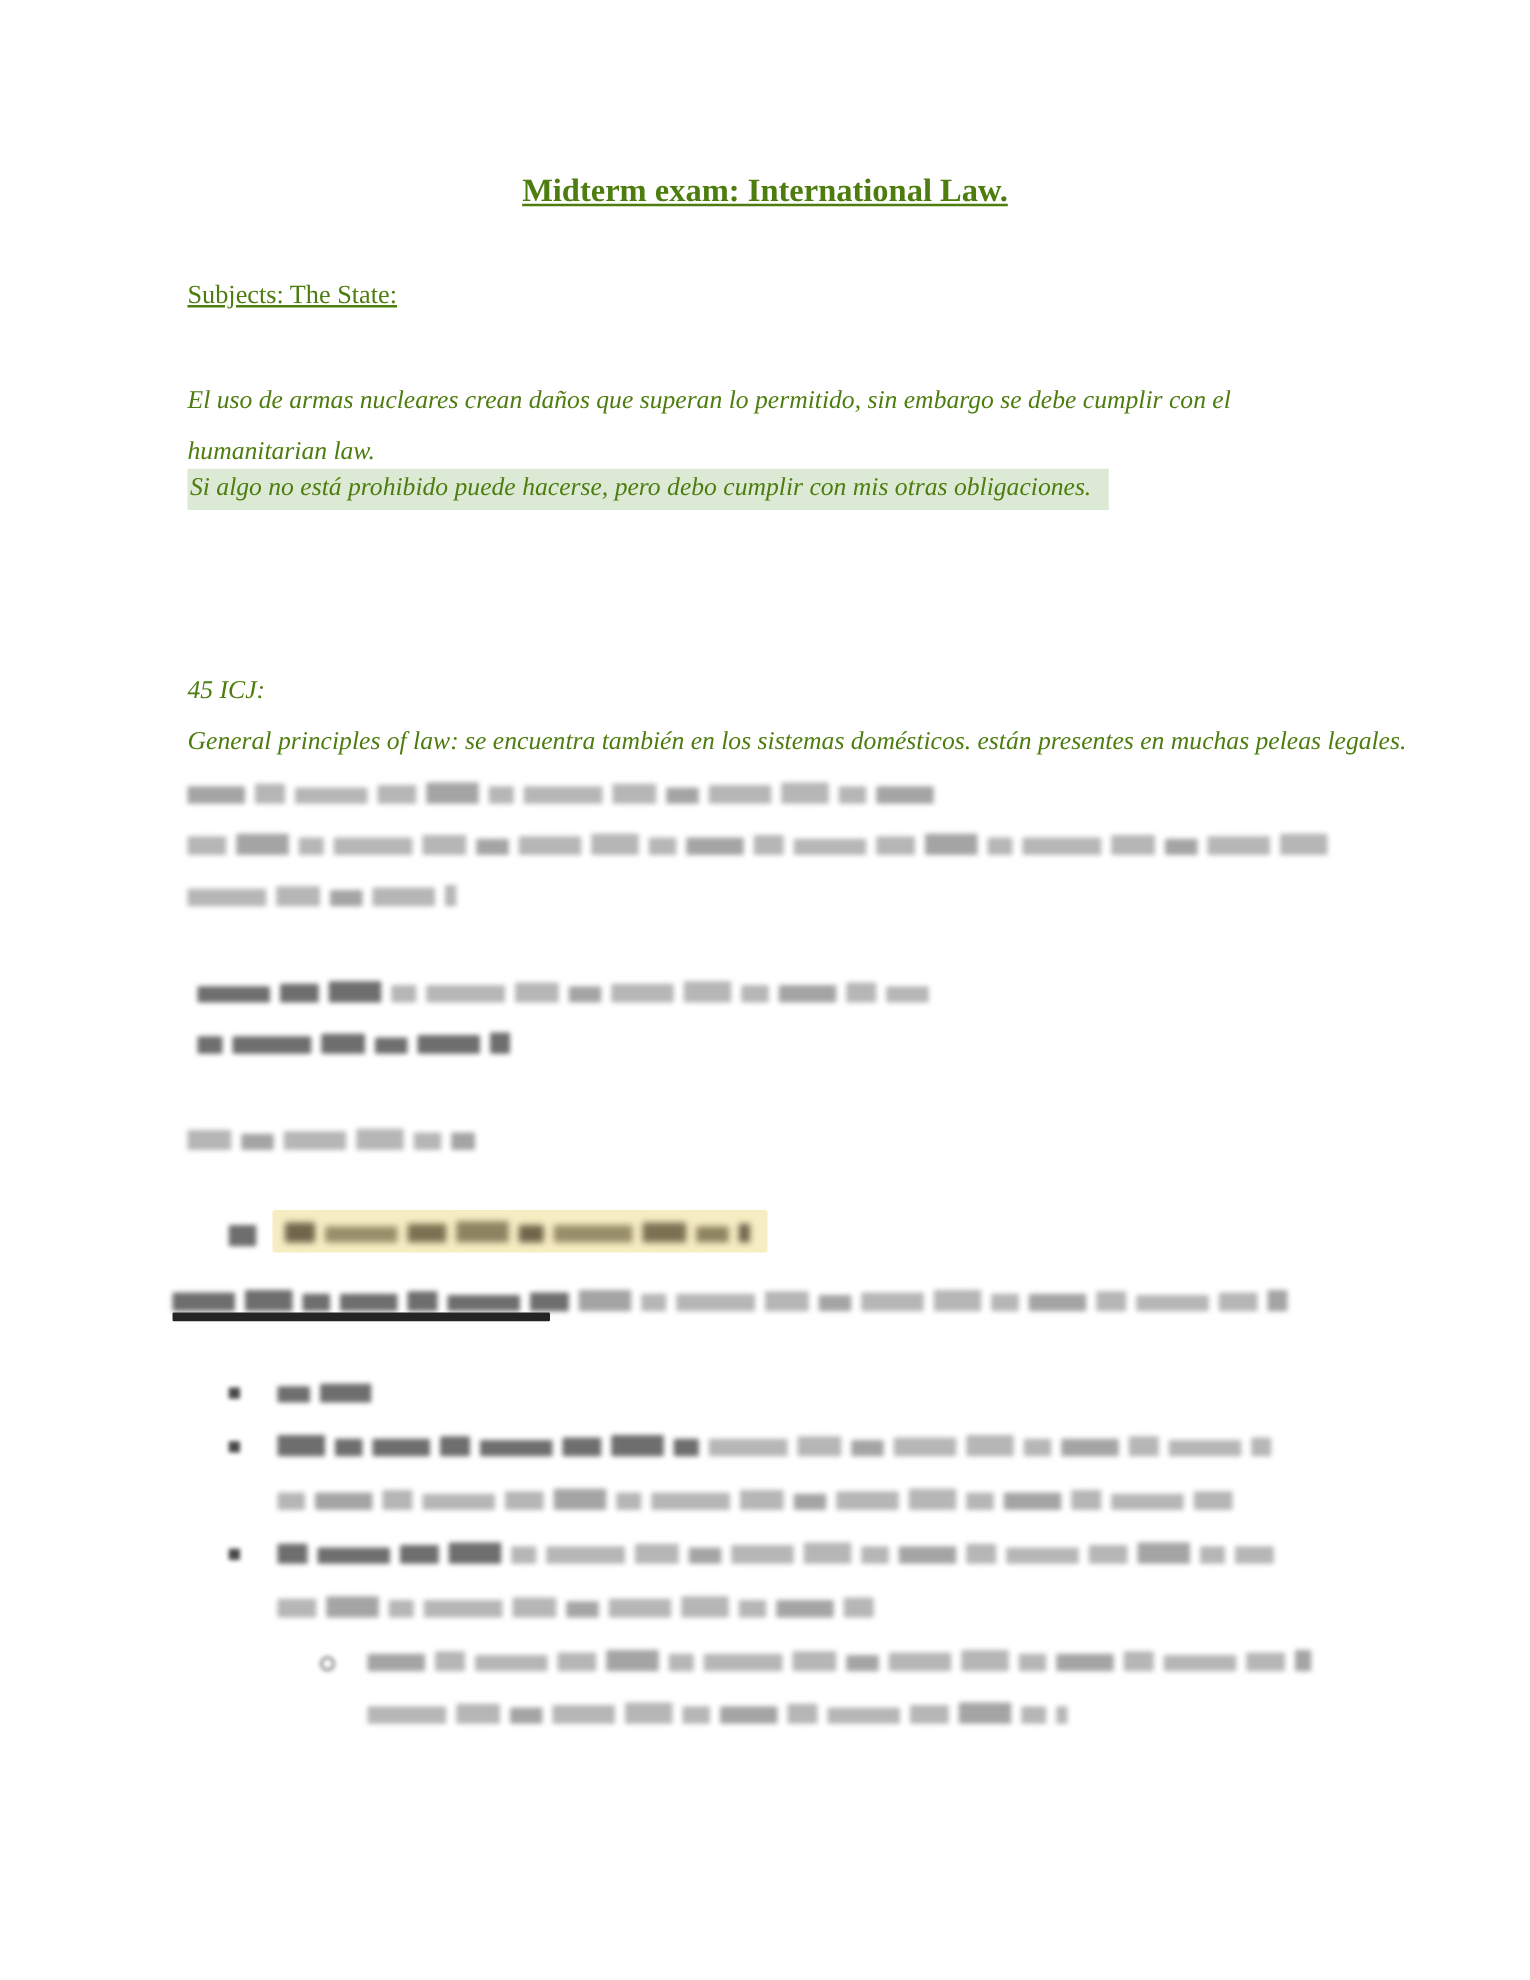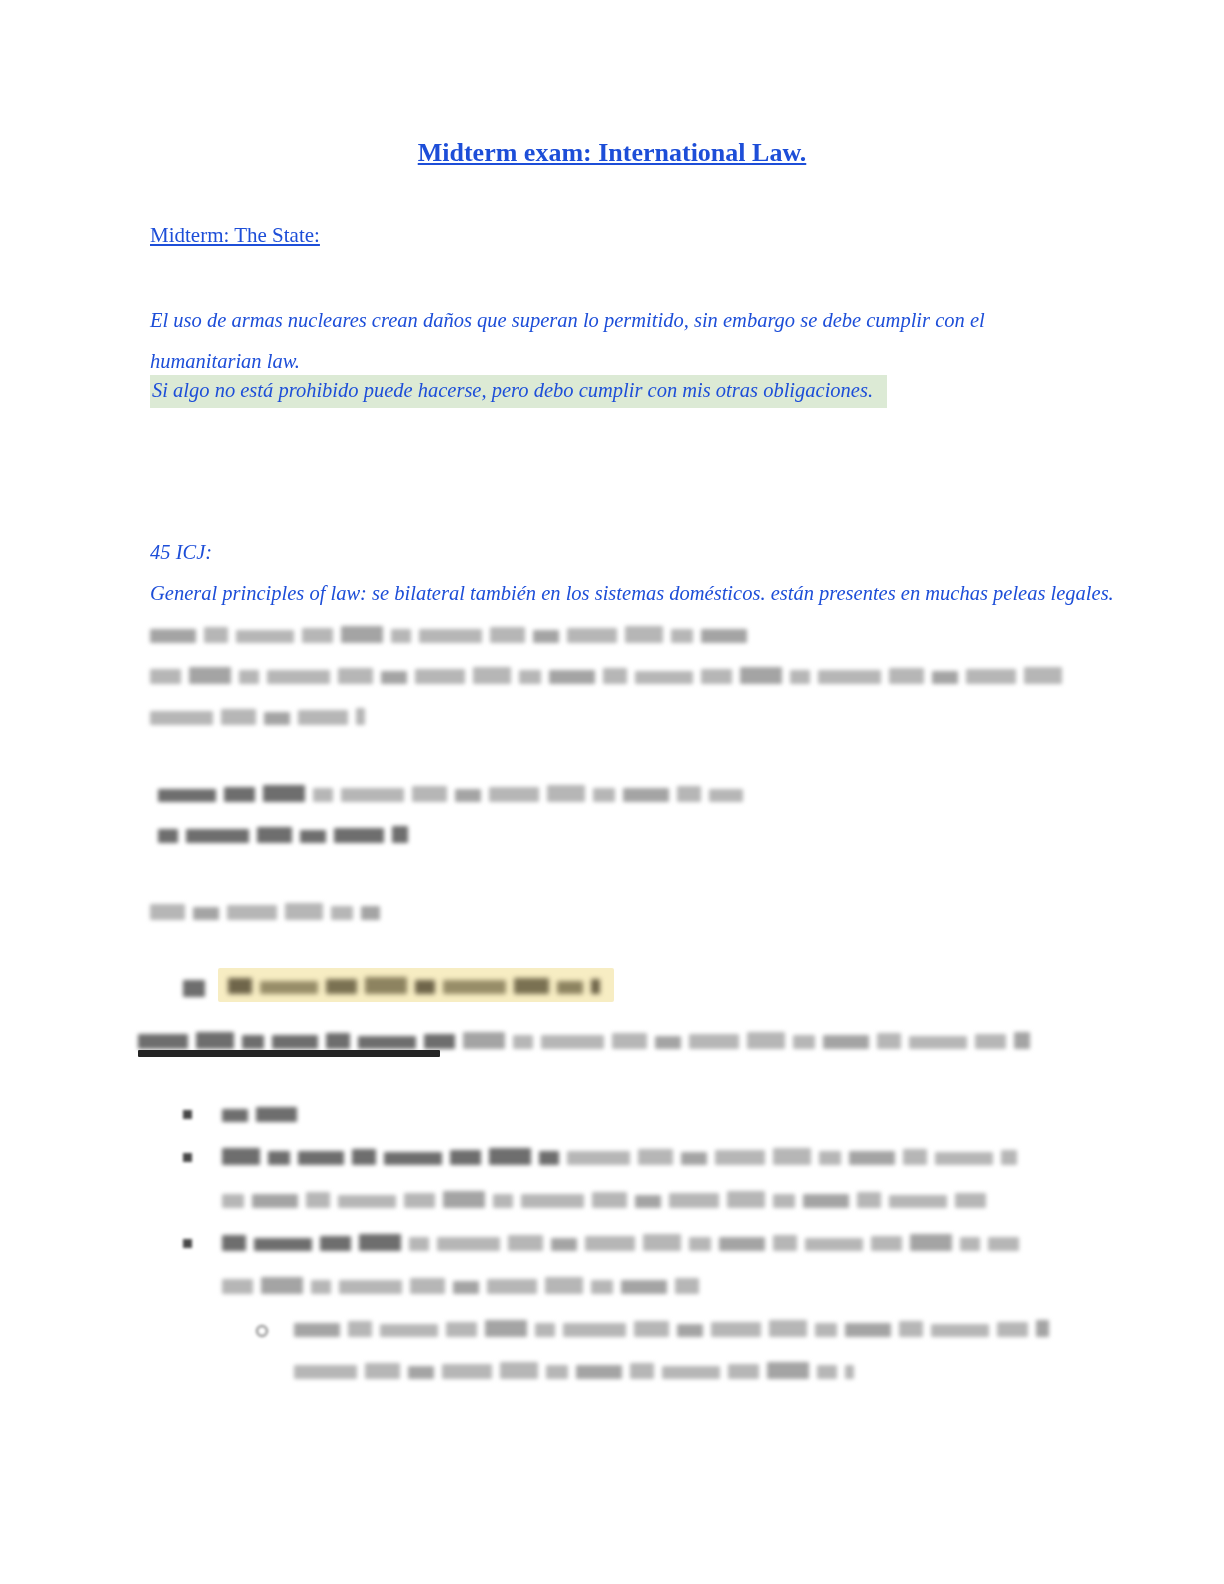--- a/index.html
+++ b/index.html
@@ -1,18 +1,18 @@
 <!DOCTYPE html>
 <html style="--green: #dcead5; --yellow: #f7edc3;"><head>
 <meta charset="utf-8">
 <style>
   html,body{margin:0;padding:0;background:#ffffff;}
   .page{
     position:relative;width:1224px;height:1584px;background:#ffffff;
-    font-family:"Liberation Serif","DejaVu Serif",serif;color:#1d4ed8;overflow:hidden;
+    font-family:"Liberation Serif","DejaVu Serif",serif;color:#4d7c0f;overflow:hidden;
   }
   .abs{position:absolute;left:150px;white-space:nowrap;font-size:20.5px;line-height:26px;}
   .title{
     position:absolute;top:138px;left:0;width:1224px;text-align:center;
     font-size:26px;font-weight:bold;text-decoration:underline;white-space:nowrap;
   }
   .h2{font-size:21px;text-decoration:underline;}
   .it{font-style:italic;}
   .bold{font-weight:bold;}
   .para{white-space:normal;width:930px;line-height:41px;}
@@ -26,33 +26,33 @@
   .sqm{position:absolute;width:9px;height:9px;background:#474747;filter:blur(1.6px);}
   .circm{position:absolute;width:8px;height:8px;border:2px solid #7d7d7d;border-radius:50%;filter:blur(1.5px);}
 </style>
 </head>
 <body>
 
 <div class="page">
 
   <div class="title">Midterm exam: International Law.</div>
 
-  <div class="abs h2" style="top:222px">Midterm: The State:</div>
+  <div class="abs h2" style="top:222px">Subjects: The State:</div>
 
 
   <div class="abs" style="top:377px">
     <span class="hl-green it">Si algo no está prohibido puede hacerse, pero debo cumplir con mis otras obligaciones.</span>
   </div>
 
   <div class="abs it para" style="top:300px">El uso de armas nucleares crean daños que superan lo permitido, sin embargo se debe cumplir con el humanitarian law.</div>
 
 
   <div class="abs it" style="top:539px">45 ICJ:</div>
 
-  <div class="abs it" style="top:580px">General principles of law: se bilateral también en los sistemas domésticos. están presentes en muchas peleas legales.</div>
+  <div class="abs it" style="top:580px">General principles of law: se encuentra también en los sistemas domésticos. están presentes en muchas peleas legales.</div>
 
   <div id="blur-root">
       <div class="blur-line" style="left: 150px; top: 625px; width: 610px;"><span class="wchunk" style="width: 46px; height: 14px; background: rgb(164, 164, 164);"></span><span class="wchunk" style="width: 24px; height: 16px; background: rgb(182, 182, 182);"></span><span class="wchunk" style="width: 58px; height: 13px; background: rgb(182, 182, 182);"></span><span class="wchunk" style="width: 31px; height: 15px; background: rgb(182, 182, 182);"></span><span class="wchunk" style="width: 42px; height: 17px; background: rgb(164, 164, 164);"></span><span class="wchunk" style="width: 20px; height: 14px; background: rgb(182, 182, 182);"></span><span class="wchunk" style="width: 63px; height: 14px; background: rgb(182, 182, 182);"></span><span class="wchunk" style="width: 35px; height: 16px; background: rgb(182, 182, 182);"></span><span class="wchunk" style="width: 26px; height: 13px; background: rgb(164, 164, 164);"></span><span class="wchunk" style="width: 50px; height: 15px; background: rgb(182, 182, 182);"></span><span class="wchunk" style="width: 38px; height: 17px; background: rgb(182, 182, 182);"></span><span class="wchunk" style="width: 22px; height: 14px; background: rgb(182, 182, 182);"></span><span class="wchunk" style="width: 46px; height: 14px; background: rgb(164, 164, 164);"></span></div>
       <div class="blur-line" style="left: 150px; top: 666px; width: 925px;"><span class="wchunk" style="width: 31px; height: 15px; background: rgb(182, 182, 182);"></span><span class="wchunk" style="width: 42px; height: 17px; background: rgb(164, 164, 164);"></span><span class="wchunk" style="width: 20px; height: 14px; background: rgb(182, 182, 182);"></span><span class="wchunk" style="width: 63px; height: 14px; background: rgb(182, 182, 182);"></span><span class="wchunk" style="width: 35px; height: 16px; background: rgb(182, 182, 182);"></span><span class="wchunk" style="width: 26px; height: 13px; background: rgb(164, 164, 164);"></span><span class="wchunk" style="width: 50px; height: 15px; background: rgb(182, 182, 182);"></span><span class="wchunk" style="width: 38px; height: 17px; background: rgb(182, 182, 182);"></span><span class="wchunk" style="width: 22px; height: 14px; background: rgb(182, 182, 182);"></span><span class="wchunk" style="width: 46px; height: 14px; background: rgb(164, 164, 164);"></span><span class="wchunk" style="width: 24px; height: 16px; background: rgb(182, 182, 182);"></span><span class="wchunk" style="width: 58px; height: 13px; background: rgb(182, 182, 182);"></span><span class="wchunk" style="width: 31px; height: 15px; background: rgb(182, 182, 182);"></span><span class="wchunk" style="width: 42px; height: 17px; background: rgb(164, 164, 164);"></span><span class="wchunk" style="width: 20px; height: 14px; background: rgb(182, 182, 182);"></span><span class="wchunk" style="width: 63px; height: 14px; background: rgb(182, 182, 182);"></span><span class="wchunk" style="width: 35px; height: 16px; background: rgb(182, 182, 182);"></span><span class="wchunk" style="width: 26px; height: 13px; background: rgb(164, 164, 164);"></span><span class="wchunk" style="width: 50px; height: 15px; background: rgb(182, 182, 182);"></span><span class="wchunk" style="width: 38px; height: 17px; background: rgb(182, 182, 182);"></span></div>
       <div class="blur-line" style="left: 150px; top: 707px; width: 215px;"><span class="wchunk" style="width: 63px; height: 14px; background: rgb(182, 182, 182);"></span><span class="wchunk" style="width: 35px; height: 16px; background: rgb(182, 182, 182);"></span><span class="wchunk" style="width: 26px; height: 13px; background: rgb(164, 164, 164);"></span><span class="wchunk" style="width: 50px; height: 15px; background: rgb(182, 182, 182);"></span><span class="wchunk" style="width: 9px; height: 17px; background: rgb(182, 182, 182);"></span></div>
       <div class="blur-line" style="left: 158px; top: 784px; width: 585px;"><span class="wchunk" style="width: 58px; height: 13px; background: rgb(110, 110, 110);"></span><span class="wchunk" style="width: 31px; height: 15px; background: rgb(110, 110, 110);"></span><span class="wchunk" style="width: 42px; height: 17px; background: rgb(110, 110, 110);"></span><span class="wchunk" style="width: 20px; height: 14px; background: rgb(182, 182, 182);"></span><span class="wchunk" style="width: 63px; height: 14px; background: rgb(182, 182, 182);"></span><span class="wchunk" style="width: 35px; height: 16px; background: rgb(182, 182, 182);"></span><span class="wchunk" style="width: 26px; height: 13px; background: rgb(164, 164, 164);"></span><span class="wchunk" style="width: 50px; height: 15px; background: rgb(182, 182, 182);"></span><span class="wchunk" style="width: 38px; height: 17px; background: rgb(182, 182, 182);"></span><span class="wchunk" style="width: 22px; height: 14px; background: rgb(182, 182, 182);"></span><span class="wchunk" style="width: 46px; height: 14px; background: rgb(164, 164, 164);"></span><span class="wchunk" style="width: 24px; height: 16px; background: rgb(182, 182, 182);"></span><span class="wchunk" style="width: 34px; height: 13px; background: rgb(182, 182, 182);"></span></div>
       <div class="blur-line" style="left: 158px; top: 825px; width: 250px;"><span class="wchunk" style="width: 20px; height: 14px; background: rgb(110, 110, 110);"></span><span class="wchunk" style="width: 63px; height: 14px; background: rgb(110, 110, 110);"></span><span class="wchunk" style="width: 35px; height: 16px; background: rgb(110, 110, 110);"></span><span class="wchunk" style="width: 26px; height: 13px; background: rgb(110, 110, 110);"></span><span class="wchunk" style="width: 50px; height: 15px; background: rgb(110, 110, 110);"></span><span class="wchunk" style="width: 16px; height: 17px; background: rgb(110, 110, 110);"></span></div>
       <div class="blur-line" style="left: 150px; top: 902px; width: 230px;"><span class="wchunk" style="width: 35px; height: 16px; background: rgb(182, 182, 182);"></span><span class="wchunk" style="width: 26px; height: 13px; background: rgb(164, 164, 164);"></span><span class="wchunk" style="width: 50px; height: 15px; background: rgb(182, 182, 182);"></span><span class="wchunk" style="width: 38px; height: 17px; background: rgb(182, 182, 182);"></span><span class="wchunk" style="width: 22px; height: 14px; background: rgb(182, 182, 182);"></span><span class="wchunk" style="width: 19px; height: 14px; background: rgb(164, 164, 164);"></span></div>
       <div class="blur-line" style="left: 183px; top: 979px; width: 22px;"><span class="wchunk" style="width: 22px; height: 17px; background: rgb(110, 110, 110);"></span></div>
       <div class="hl-box" style="left: 218px; top: 968px; width: 396px; height: 34px;">

